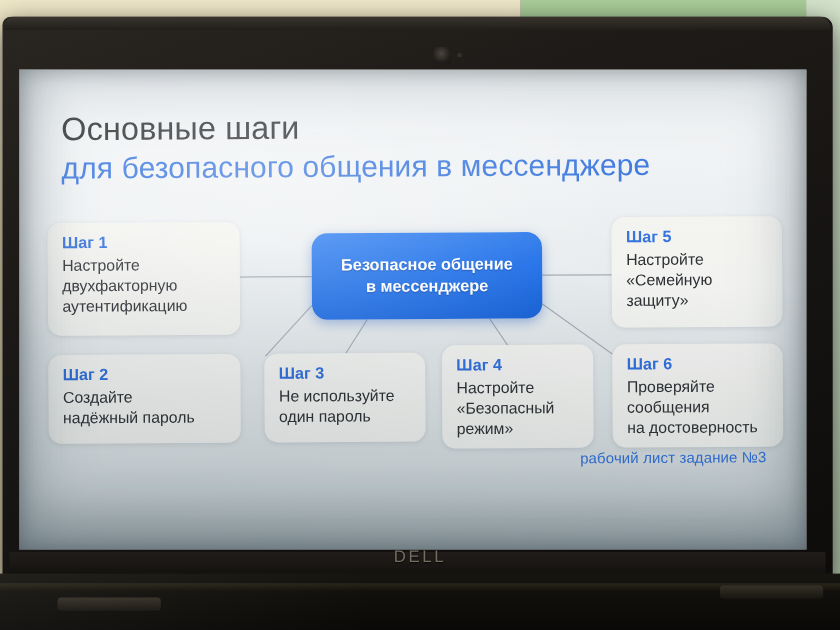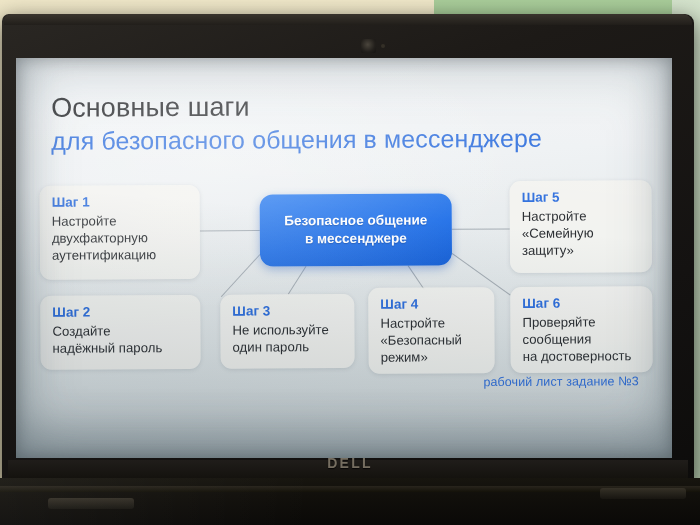--- a/index.html
+++ b/index.html
@@ -86,21 +86,21 @@
   svg#links line{stroke:#9aa3ab;stroke-width:1;opacity:.85;}
 
   #footer{position:absolute;right:34px;top:318px;color:#2f6fdd;
     font-size:12.5px;font-weight:400;letter-spacing:.1px;}
 
   
   #bottom-bezel{position:absolute;left:14px;top:452px;width:680px;height:30px;
     background:linear-gradient(180deg,#201d1a 0%,#15130f 55%,#0d0b09 100%);
     border-radius:0 0 5px 5px;}
   #dell{position:absolute;left:0;top:455px;width:700px;text-align:center;
-    color:#7d7567;font-size:14px;font-weight:700;letter-spacing:2.2px;
+    color:#7d7567;font-size:14px;font-weight:400;letter-spacing:2.2px;
     text-shadow:0 1px 1px rgba(0,0,0,.8);opacity:.92;}
 
   
   #base{position:absolute;left:0;top:478px;width:700px;height:47px;
     background:linear-gradient(180deg,#17150f 0%,#110f0b 40%,#0a0907 100%);}
   #base-edge{position:absolute;left:0;top:486px;width:700px;height:6px;
     background:linear-gradient(180deg,#2b271f,#141209);opacity:.9;}
   #hinge-l{position:absolute;left:48px;top:498px;width:86px;height:11px;
     background:linear-gradient(180deg,#3a352b,#191712);border-radius:3px;opacity:.85;}
   #hinge-r{position:absolute;left:600px;top:488px;width:86px;height:11px;

